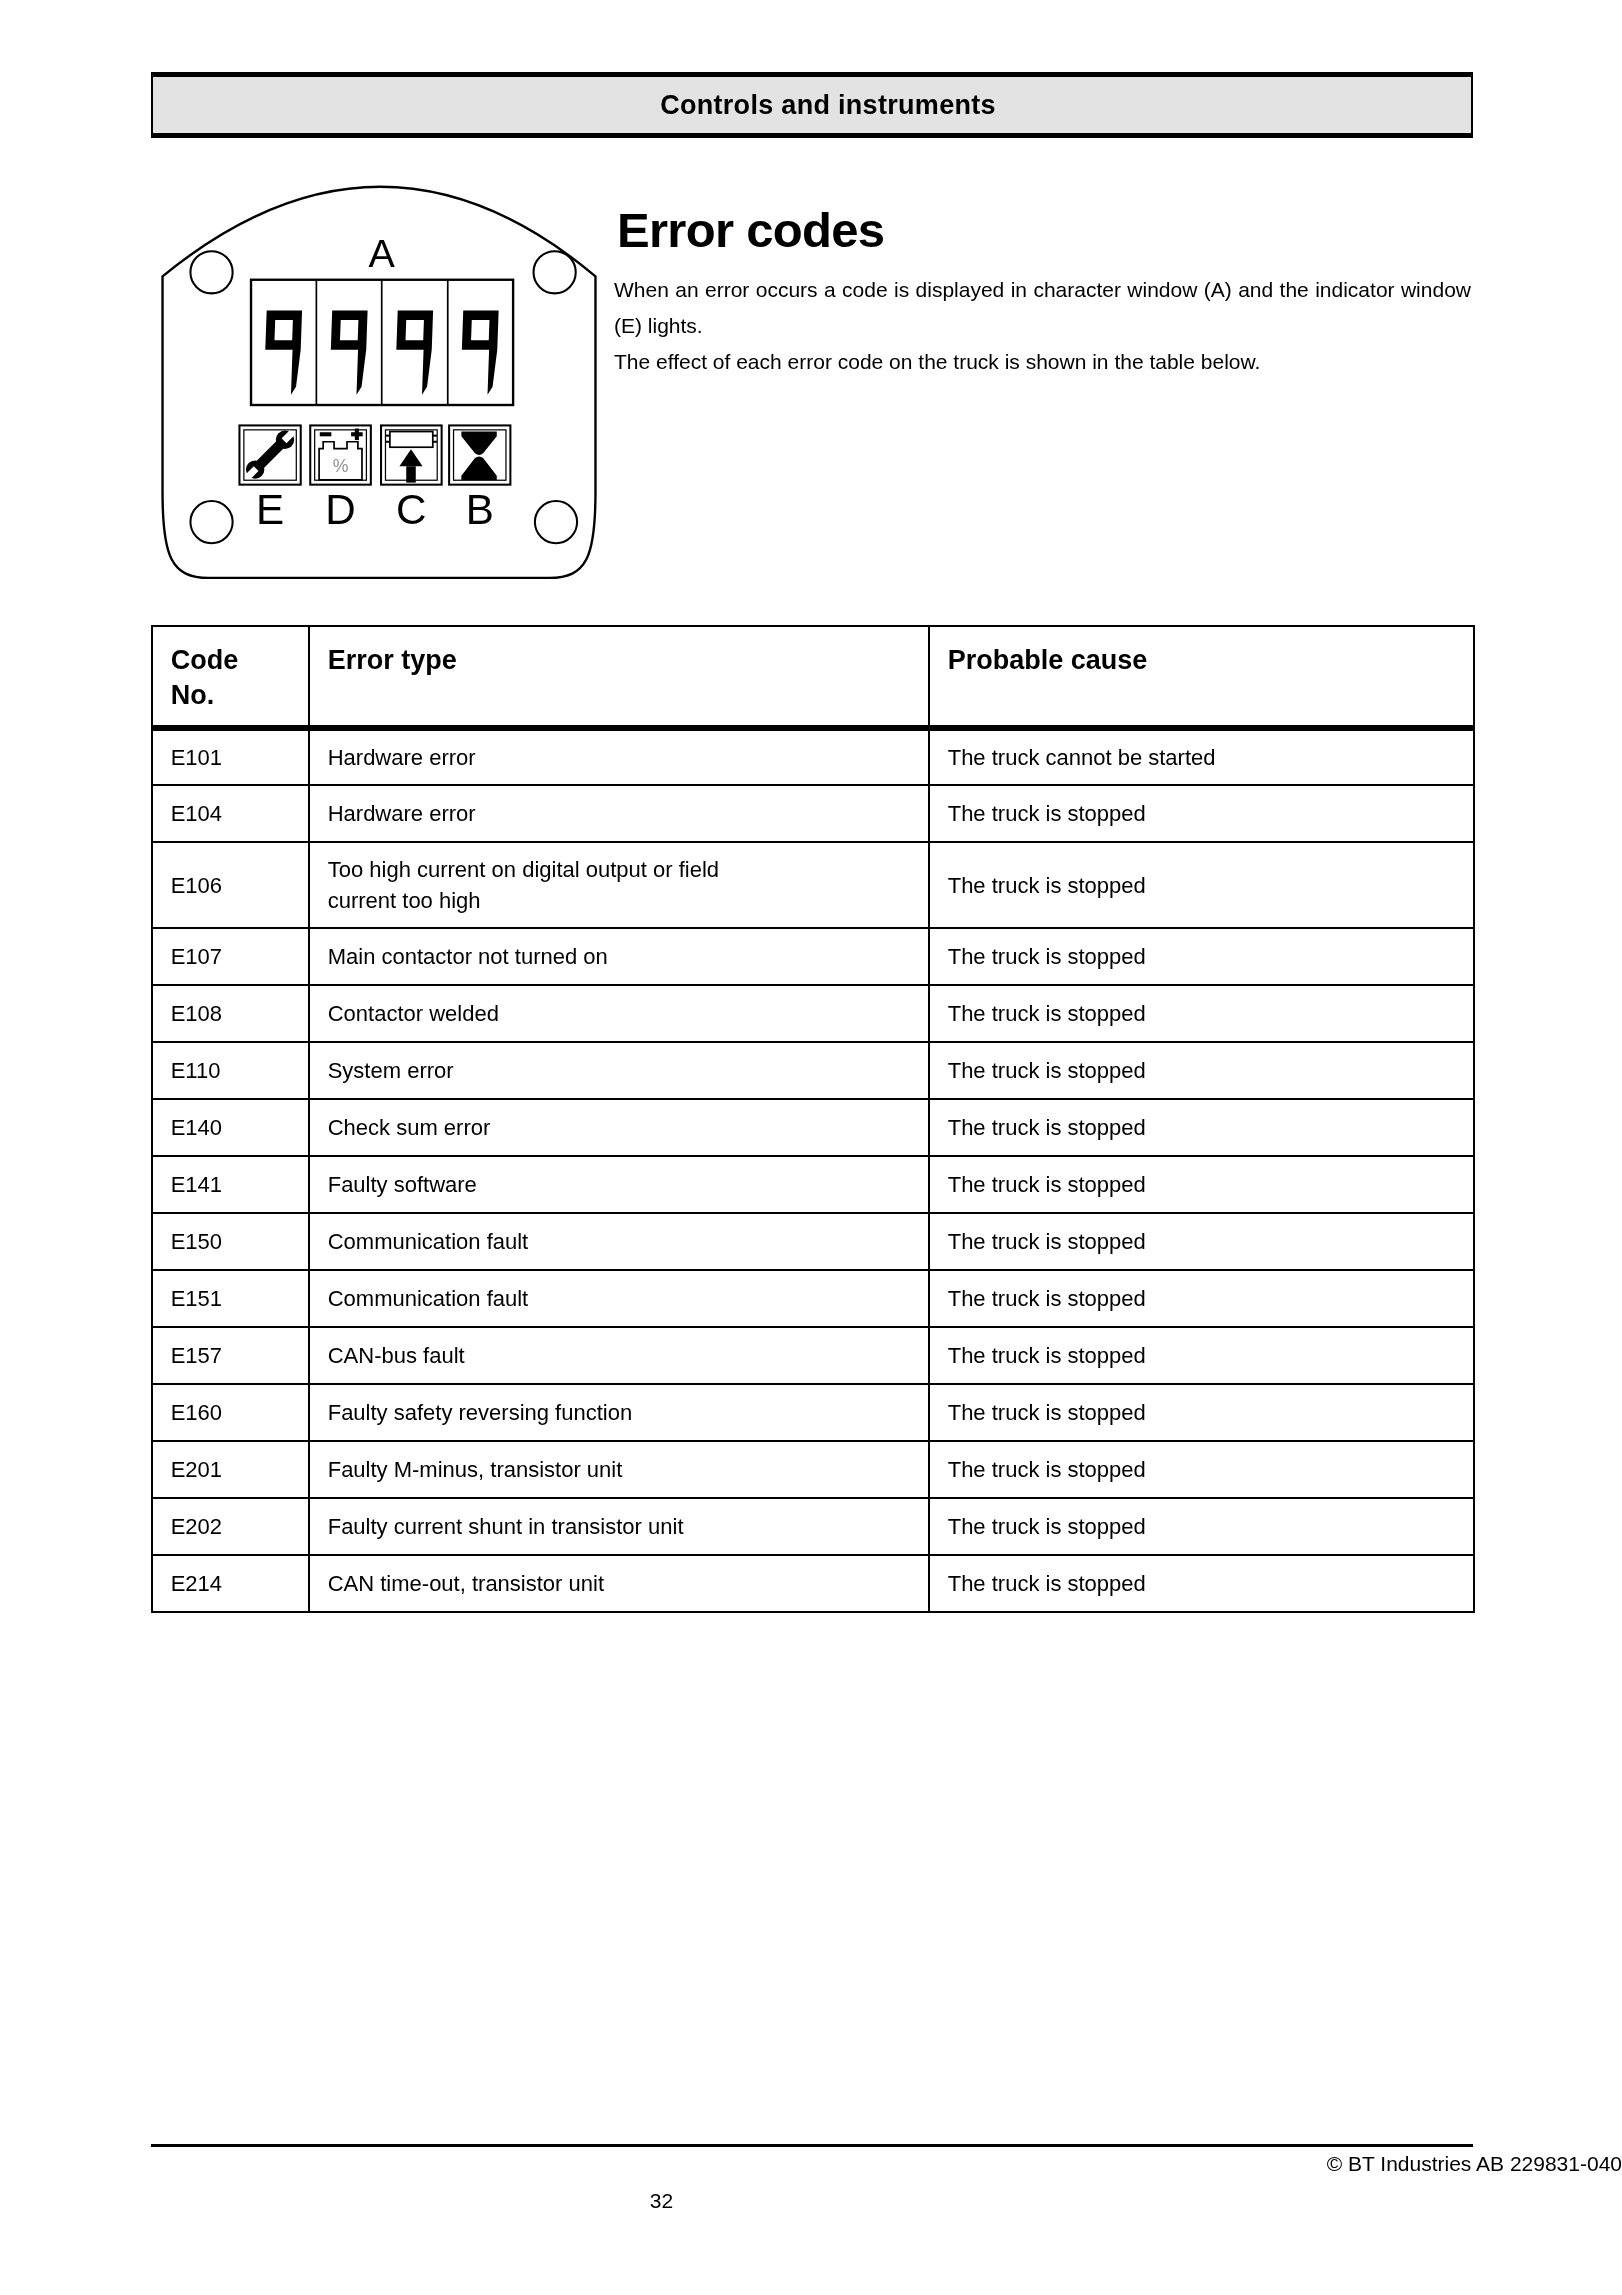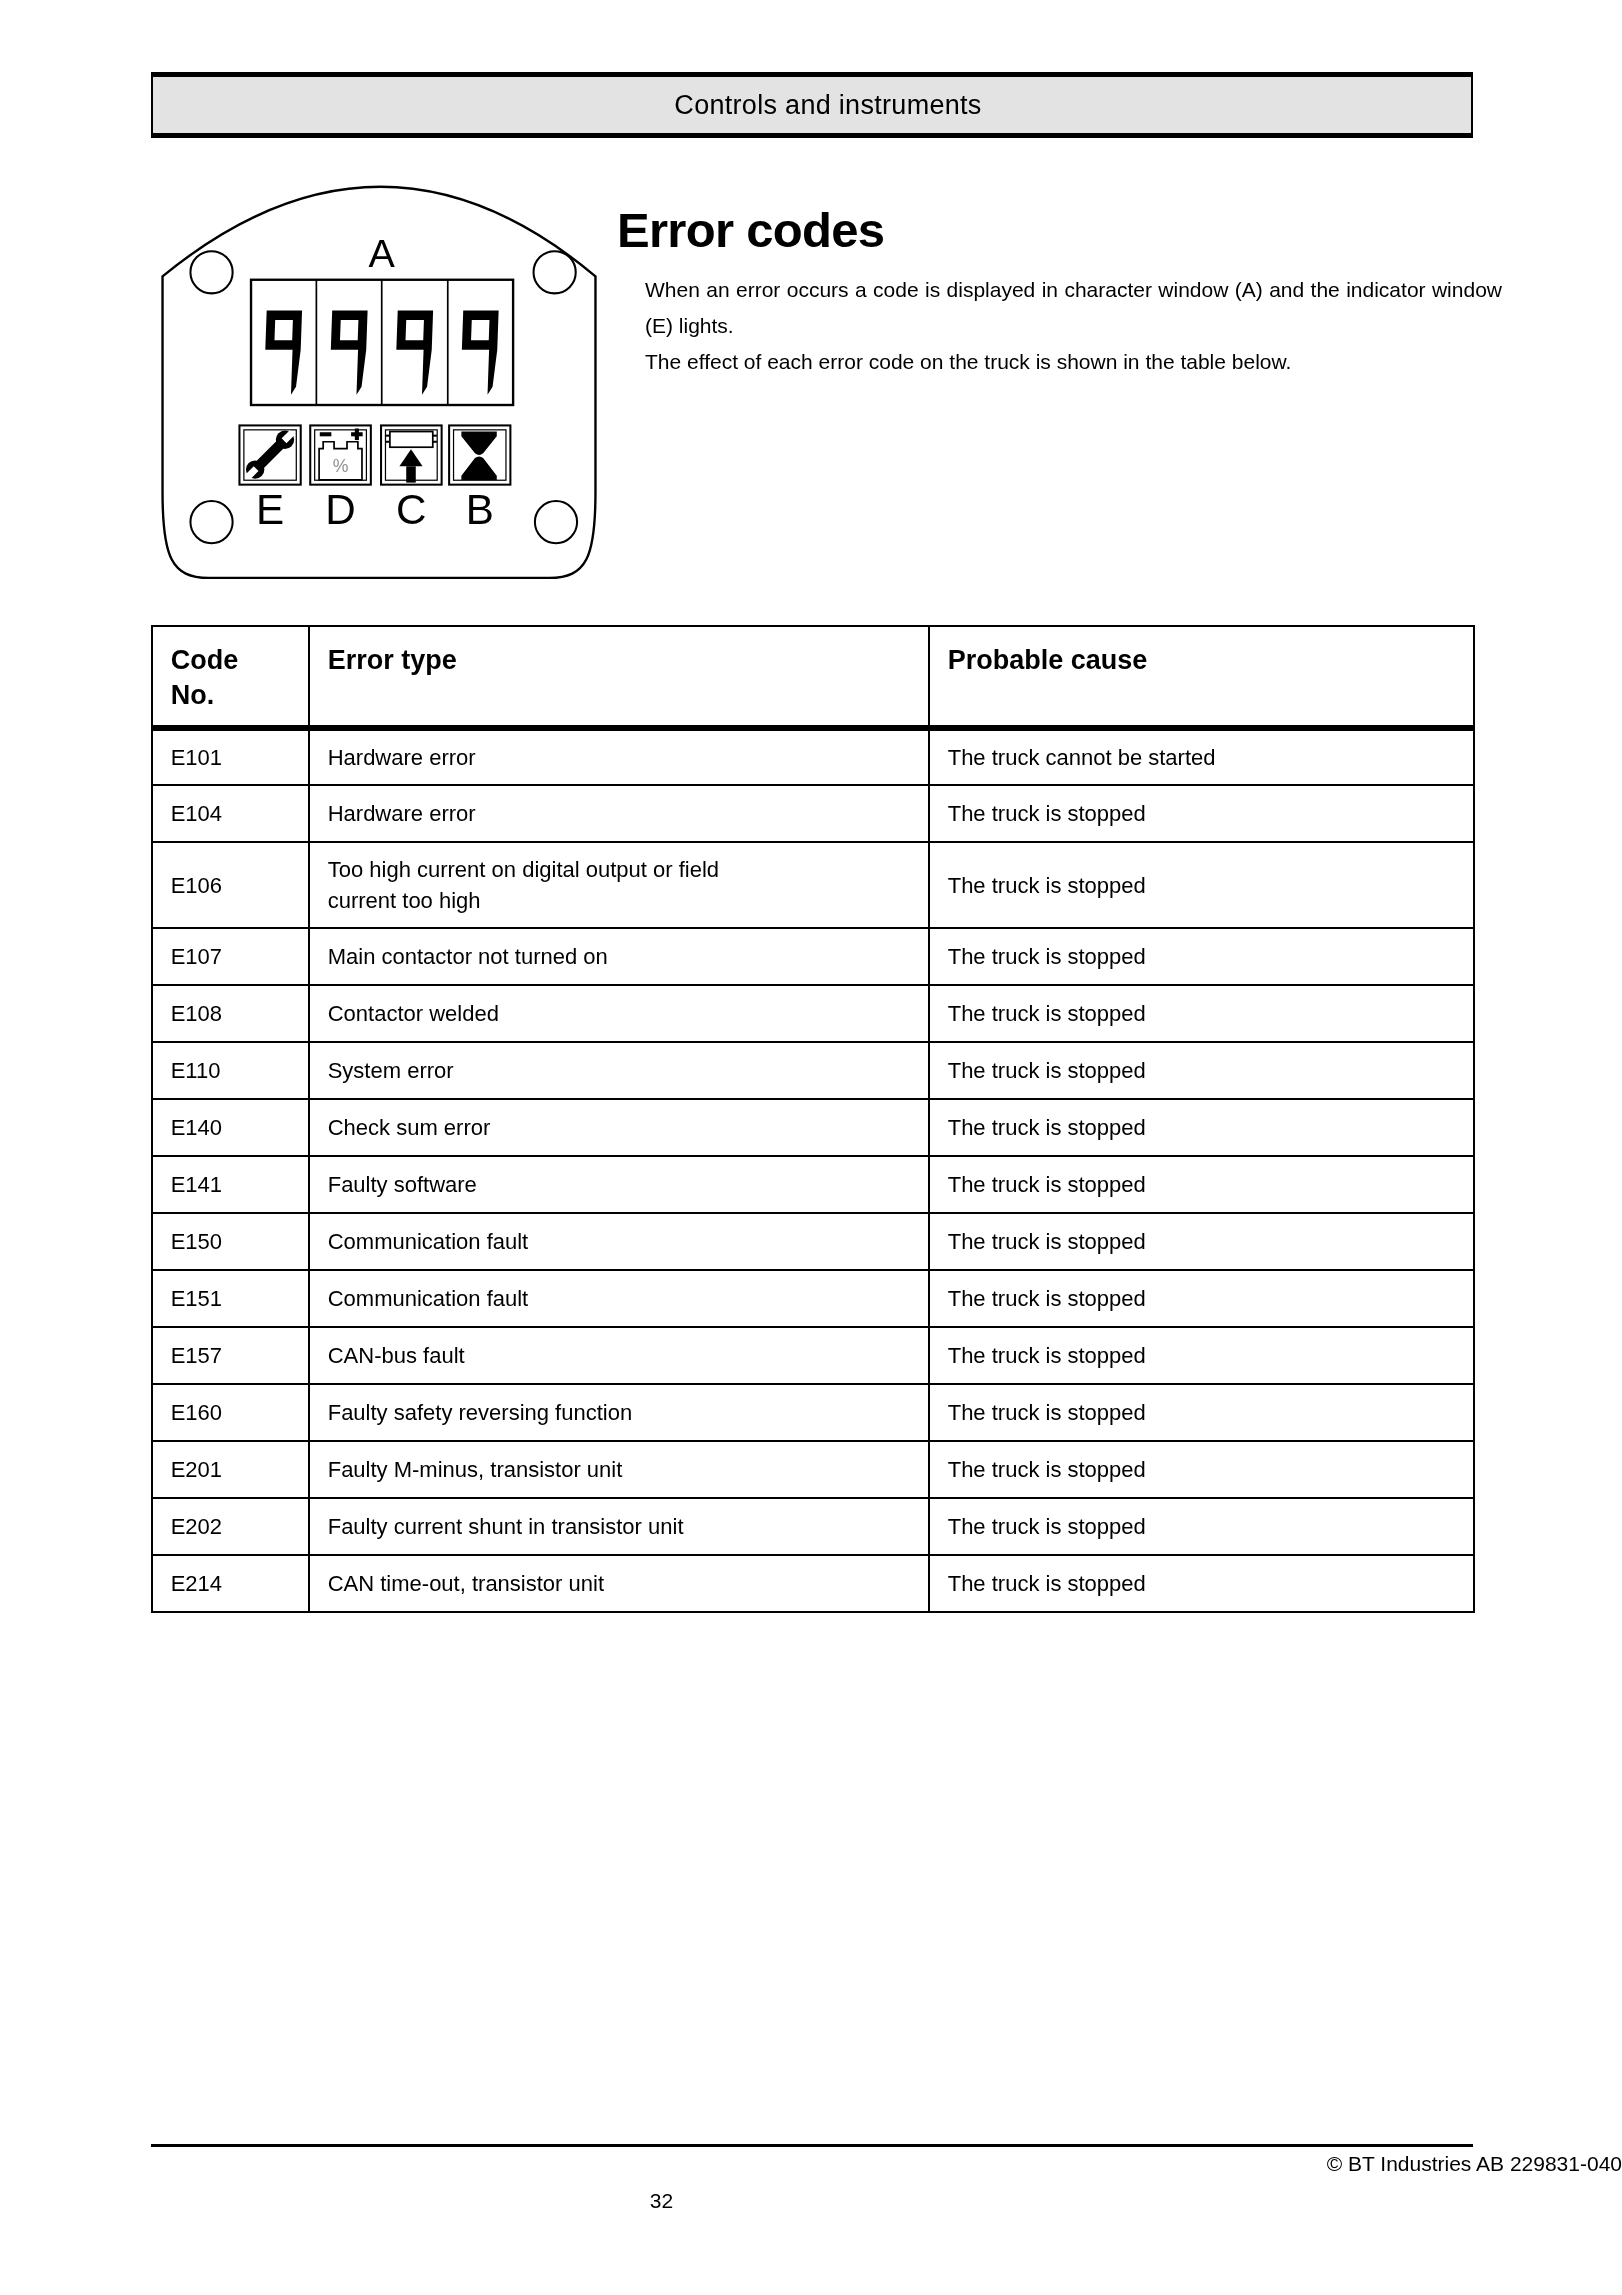--- a/index.html
+++ b/index.html
@@ -9,30 +9,30 @@
   }
   *{box-sizing:border-box;}
 
   
   .section-bar{
     position:absolute;left:151px;top:72px;width:1322px;height:66px;
     background:#e3e3e3;
     border-left:2px solid #000;border-right:2px solid #000;
     border-top:5.5px solid #000;border-bottom:5.5px solid #000;
     display:flex;align-items:center;justify-content:center;
-    font-size:27px;font-weight:normal;letter-spacing:0.3px;padding-left:32px;
+    font-size:27px;font-weight:bold;letter-spacing:0.3px;padding-left:32px;
   }
 
   
   .page-title{
     position:absolute;left:617px;top:169px;
     font-size:49px;font-weight:bold;letter-spacing:-0.7px;white-space:nowrap;
   }
   .intro{
-    position:absolute;left:645px;top:272px;width:857px;
+    position:absolute;left:614px;top:272px;width:857px;
     font-size:21px;line-height:36px;text-align:justify;
   }
   .intro p{margin:0;}
 
   
   .diagram{position:absolute;left:154px;top:179px;width:450px;height:403px;}
   .diagram svg{display:block;width:450px;height:403px;}
   .diagram text{font-family:"Liberation Sans",sans-serif;}
 
   

